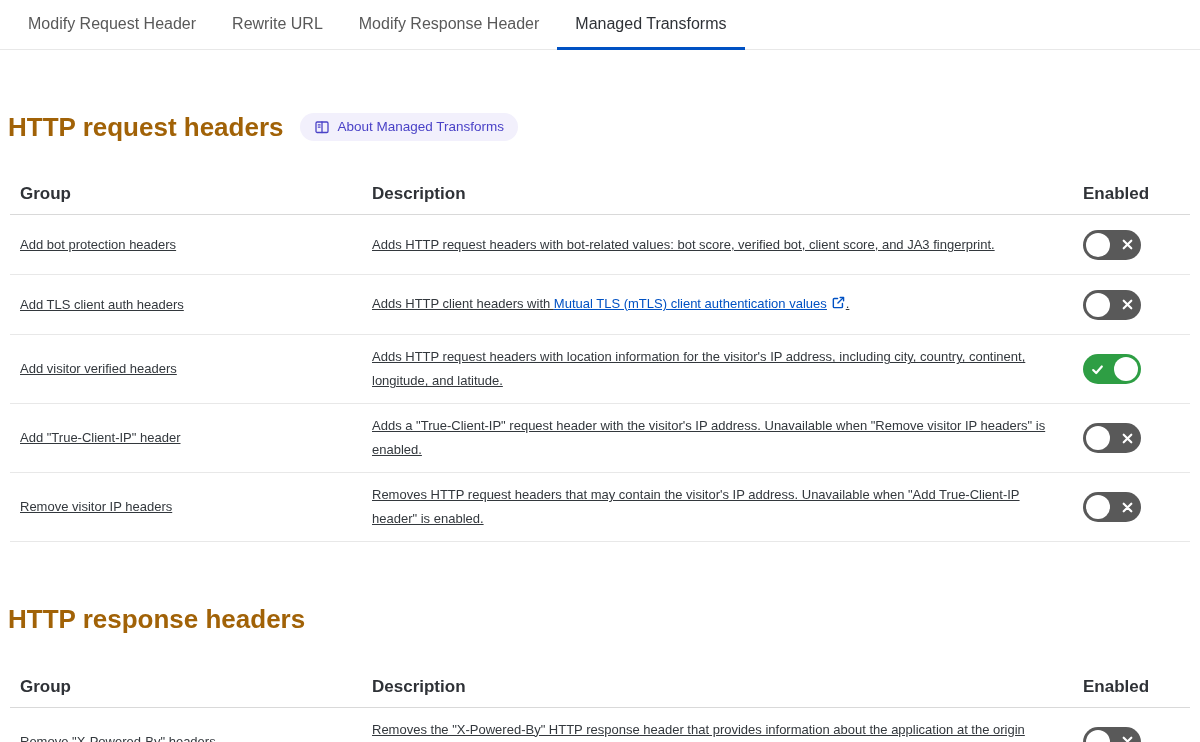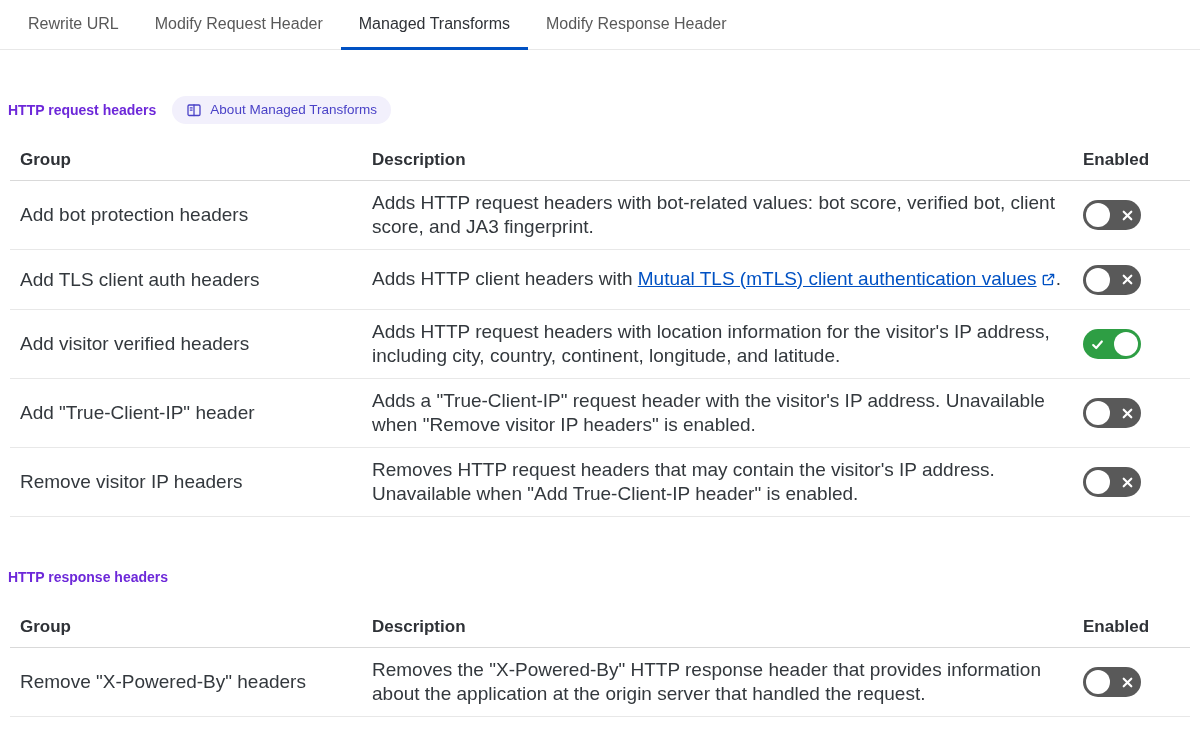--- a/index.html
+++ b/index.html
@@ -33,40 +33,40 @@
     border-bottom:3px solid transparent;margin-bottom:-1px;
     white-space:nowrap;background:none;
   }
   .tab.active{
     color:#2f3237;font-weight:500;
     border-bottom-color:var(--accent-blue);
   }
   
   .section{margin-left:8px;}
   .section-head{display:flex;align-items:center;gap:16px;margin-top:40px;}
-  .section-title{font-size:14px;font-weight:700;color:#6d28d9;line-height:1.2;}
+  .section-title{font-size:26px;font-weight:700;color:#a16207;line-height:1.2;}
   .badge{
     display:inline-flex;align-items:center;gap:8px;
     background:var(--badge-bg);color:var(--badge-text);
     border-radius:16px;padding:6px 14px;font-size:13.5px;
     cursor:pointer;text-decoration:none;line-height:1;
   }
   .badge svg{display:block;}
   
   .table{margin:14px 0 0 2px;width:1180px;}
   .thead{
     display:flex;align-items:center;
     border-bottom:1px solid var(--border-header);
     padding:6px 0 10px;font-size:17px;font-weight:700;color:#2f3237;
   }
   .row{
     display:flex;align-items:center;
     border-bottom:1px solid var(--border-light);
     padding:10px 0;min-height:60px;
-    font-size:19px;line-height:24px;color:var(--text-dark);
+    font-size:13px;line-height:24px;color:var(--text-dark);text-decoration:underline;
   }
   .cell-group{width:362px;padding-left:10px;flex-shrink:0;}
   .cell-desc{width:701px;padding-right:11px;flex-shrink:0;}
   .cell-enabled{width:117px;padding-left:10px;flex-shrink:0;}
   .desc-link{color:var(--link-blue);text-decoration:underline;cursor:pointer;text-align:center;}
   .link-icon{display:inline-block;vertical-align:-2px;margin-left:4px;color:var(--link-blue);}
   .link-icon svg{display:inline-block;}
   
   .toggle{
     display:flex;align-items:center;justify-content:space-between;
@@ -75,24 +75,24 @@
   }
   .toggle.off{background:var(--toggle-off-gray);}
   .toggle.on{background:var(--toggle-on-green);}
   .knob{width:24px;height:24px;border-radius:50%;background:#fff;flex-shrink:0;}
   .tog-ico{display:flex;align-items:center;justify-content:center;width:22px;flex-shrink:0;}
 </style>
 </head>
 <body>
 
 <nav class="tabbar">
+  <div class="tab">Modify Request Header</div>
   <div class="tab">Rewrite URL</div>
-  <div class="tab">Modify Request Header</div>
+  <div class="tab">Modify Response Header</div>
   <div class="tab active">Managed Transforms</div>
-  <div class="tab">Modify Response Header</div>
 </nav>
 
 <section class="section">
   <div class="section-head">
     <h2 class="section-title">HTTP request headers</h2>
     <a class="badge">
       <span>
         <svg width="16" height="16" viewBox="0 0 16 16" fill="none" stroke="#4a42c7" stroke-width="1.3" stroke-linecap="round">
           <rect x="2" y="3" width="12" height="10.5" rx="1.2"></rect>
           <line x1="8" y1="3" x2="8" y2="13.5"></line>

